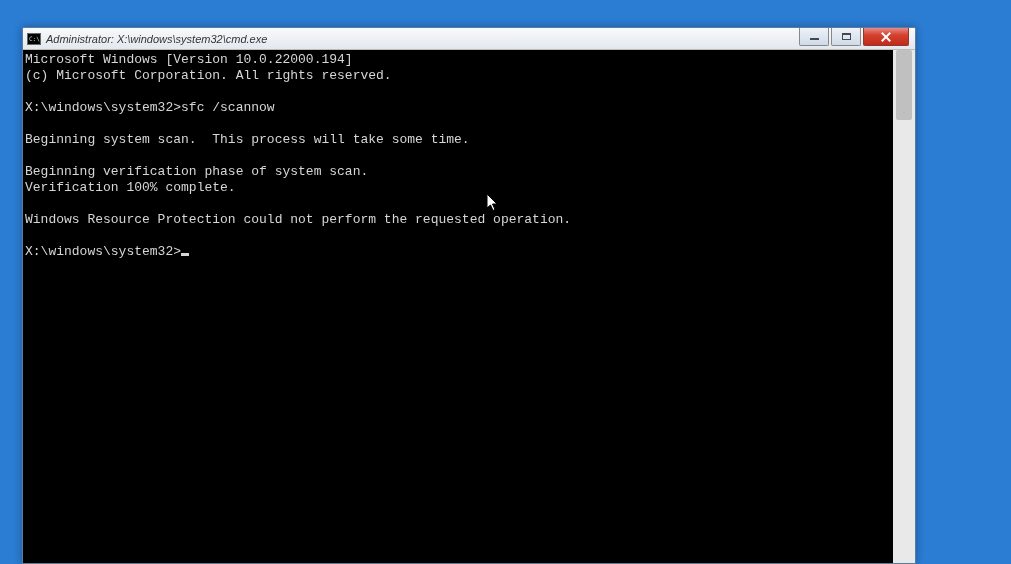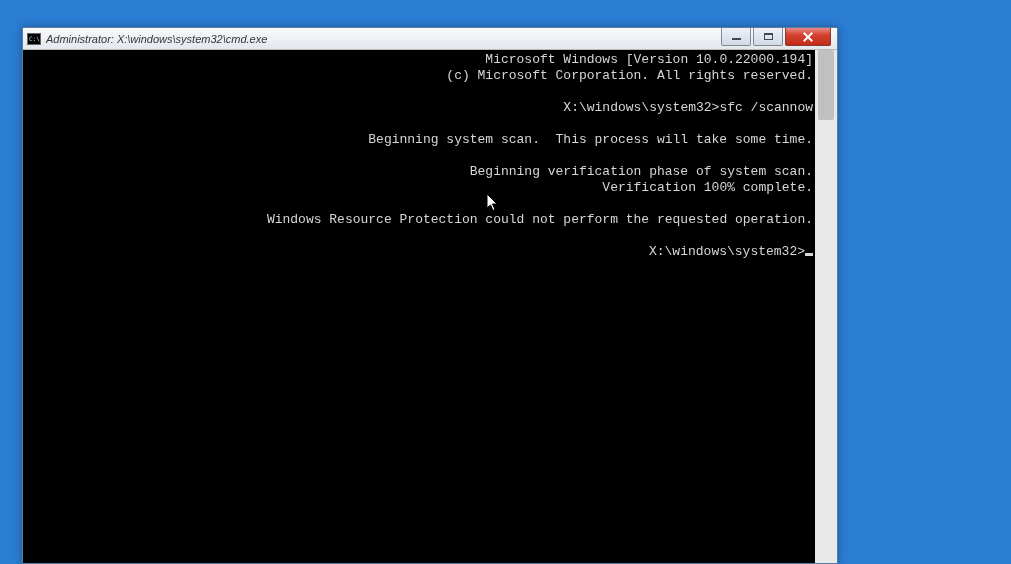--- a/index.html
+++ b/index.html
@@ -11,21 +11,21 @@
       background: #2b7cd3;
       width: 1011px;
       height: 564px;
       overflow: hidden;
       font-family: 'Segoe UI', Tahoma, sans-serif;
     }
     .window {
       position: absolute;
       top: 27px;
       left: 22px;
-      width: 816px;
+      width: 894px;
       height: 537px;
       background: #fff;
       border: 1px solid #5a7ca0;
       border-radius: 2px 2px 0 0;
       box-shadow: 0 0 8px rgba(0,0,0,0.3);
       overflow: hidden;
     }
     .titlebar {
       height: 22px;
       background: linear-gradient(to bottom, #f8f9fb, #e3e8ef);
@@ -114,21 +114,20 @@
       height: 2px;
       background: #fff;
     }
     .btn-close-inner::before { transform: rotate(45deg); }
     .btn-close-inner::after { transform: rotate(-45deg); }
     .terminal-area {
       position: relative;
       height: calc(100% - 22px);
       background: #fef9c3;
       padding: 16px;
-      text-align: right;
     }
     .terminal {
       position: absolute;
       top: 0;
       left: 0;
       right: 22px;
       bottom: 0;
       background: #000;
       color: #d6d6d6;
       font-family: Consolas, 'Courier New', monospace;

